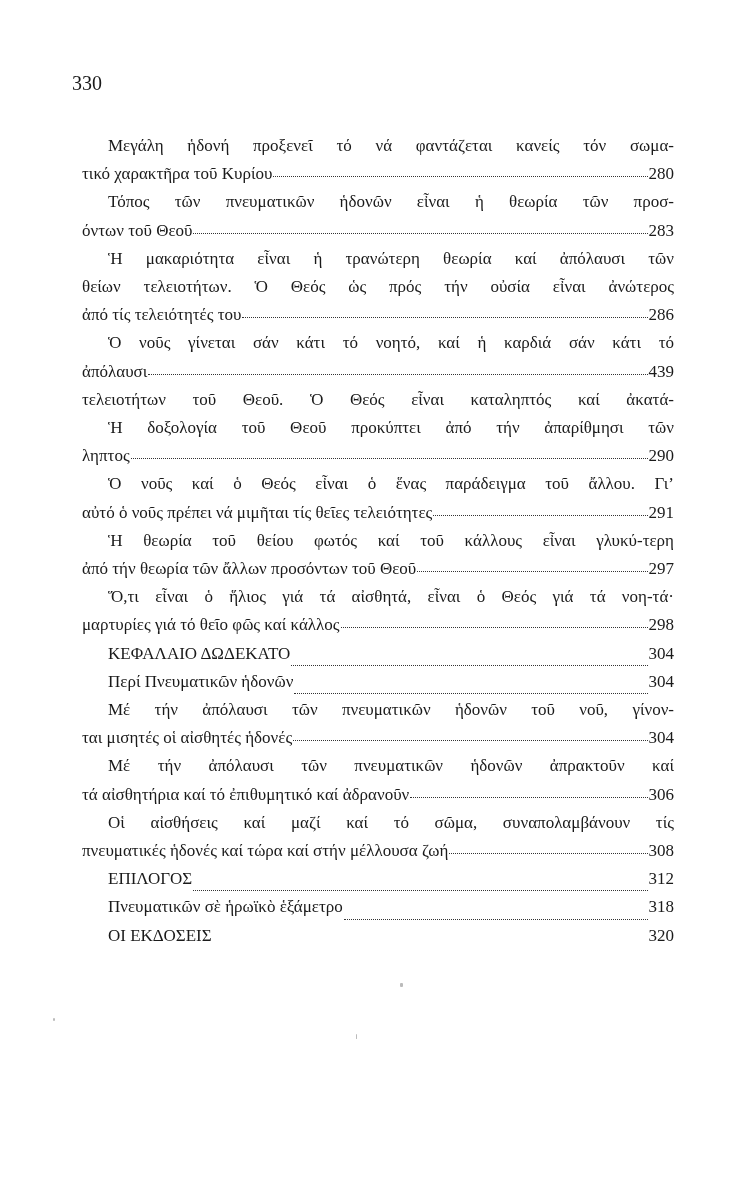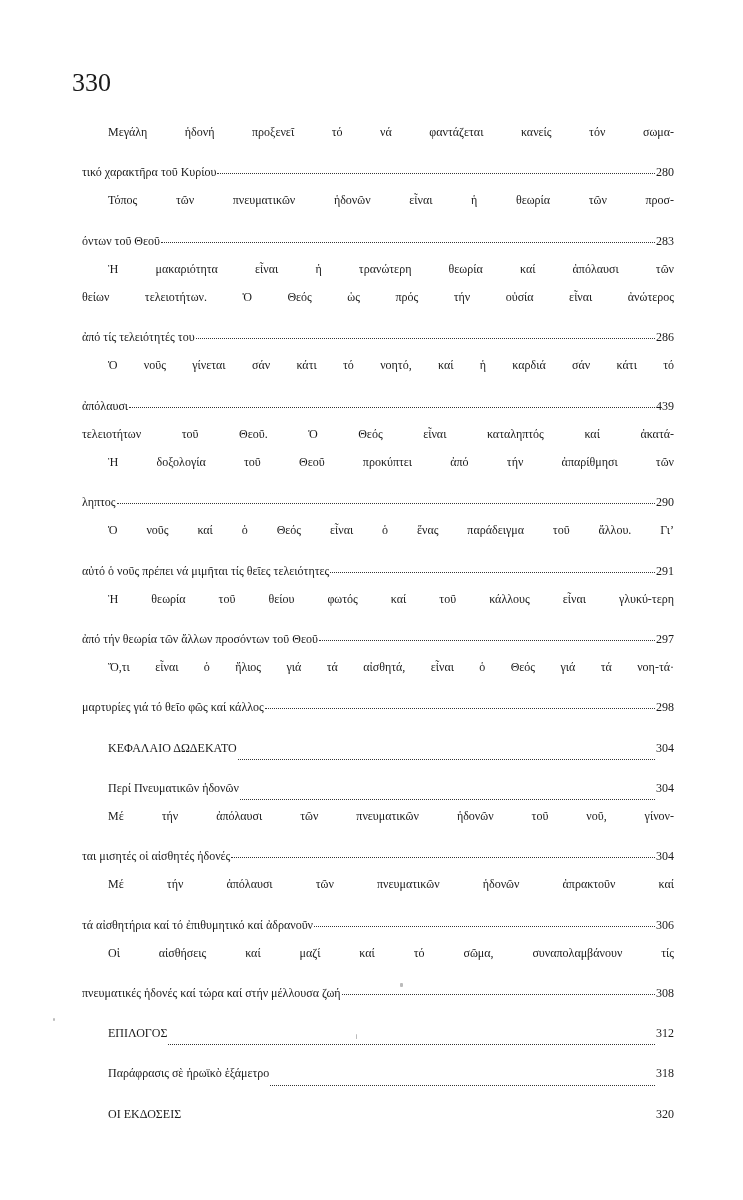--- a/index.html
+++ b/index.html
@@ -12,29 +12,29 @@
       height: 1200px;
       position: relative;
       overflow: hidden;
       font-family: "Liberation Serif", "DejaVu Serif", serif;
       color: #1a1a1a;
     }
     .page-number {
       position: absolute;
       left: 72px;
       top: 68px;
-      font-size: 26px;
+      font-size: 20px;
       line-height: 30px;
     }
     .toc {
       position: absolute;
       left: 82px;
-      top: 118px;
+      top: 132px;
       width: 592px;
-      font-size: 12px;
+      font-size: 17px;
       line-height: 28.2px;
     }
     .entry {
       margin: 0;
     }
     .entry .first {
       display: block;
       text-indent: 26px;
       text-align: justify;
       text-align-last: justify;
@@ -43,21 +43,20 @@
       display: flex;
       align-items: baseline;
       white-space: nowrap;
     }
     .entry.single .last {
       padding-left: 26px;
       align-items: flex-end;
     }
     .entry .last .txt {
       flex: 0 0 auto;
-      margin-top: 12px;
     }
     .entry .last .leader {
       flex: 1 1 auto;
       overflow: hidden;
       height: 1em;
       position: relative;
       margin: 0 1px;
     }
     .entry .last .leader::before {
       content: "";
@@ -190,21 +189,21 @@
     </div>
     <div class="entry single">
       <div class="last">
         <span class="txt">ΕΠΙΛΟΓΟΣ</span>
         <span class="leader"></span>
         <span class="pg">312</span>
       </div>
     </div>
     <div class="entry single">
       <div class="last">
-        <span class="txt">Παράφρασις σὲ ἡρωϊκὸ ἑξάμετρο</span>
+        <span class="txt">Πνευματικῶν σὲ ἡρωϊκὸ ἑξάμετρο</span>
         <span class="leader"></span>
         <span class="pg">318</span>
       </div>
     </div>
     <div class="entry single">
       <div class="last">
         <span class="txt">ΟΙ ΕΚΔΟΣΕΙΣ</span>
         <span class="leader blank"></span>
         <span class="pg">320</span>
       </div>

